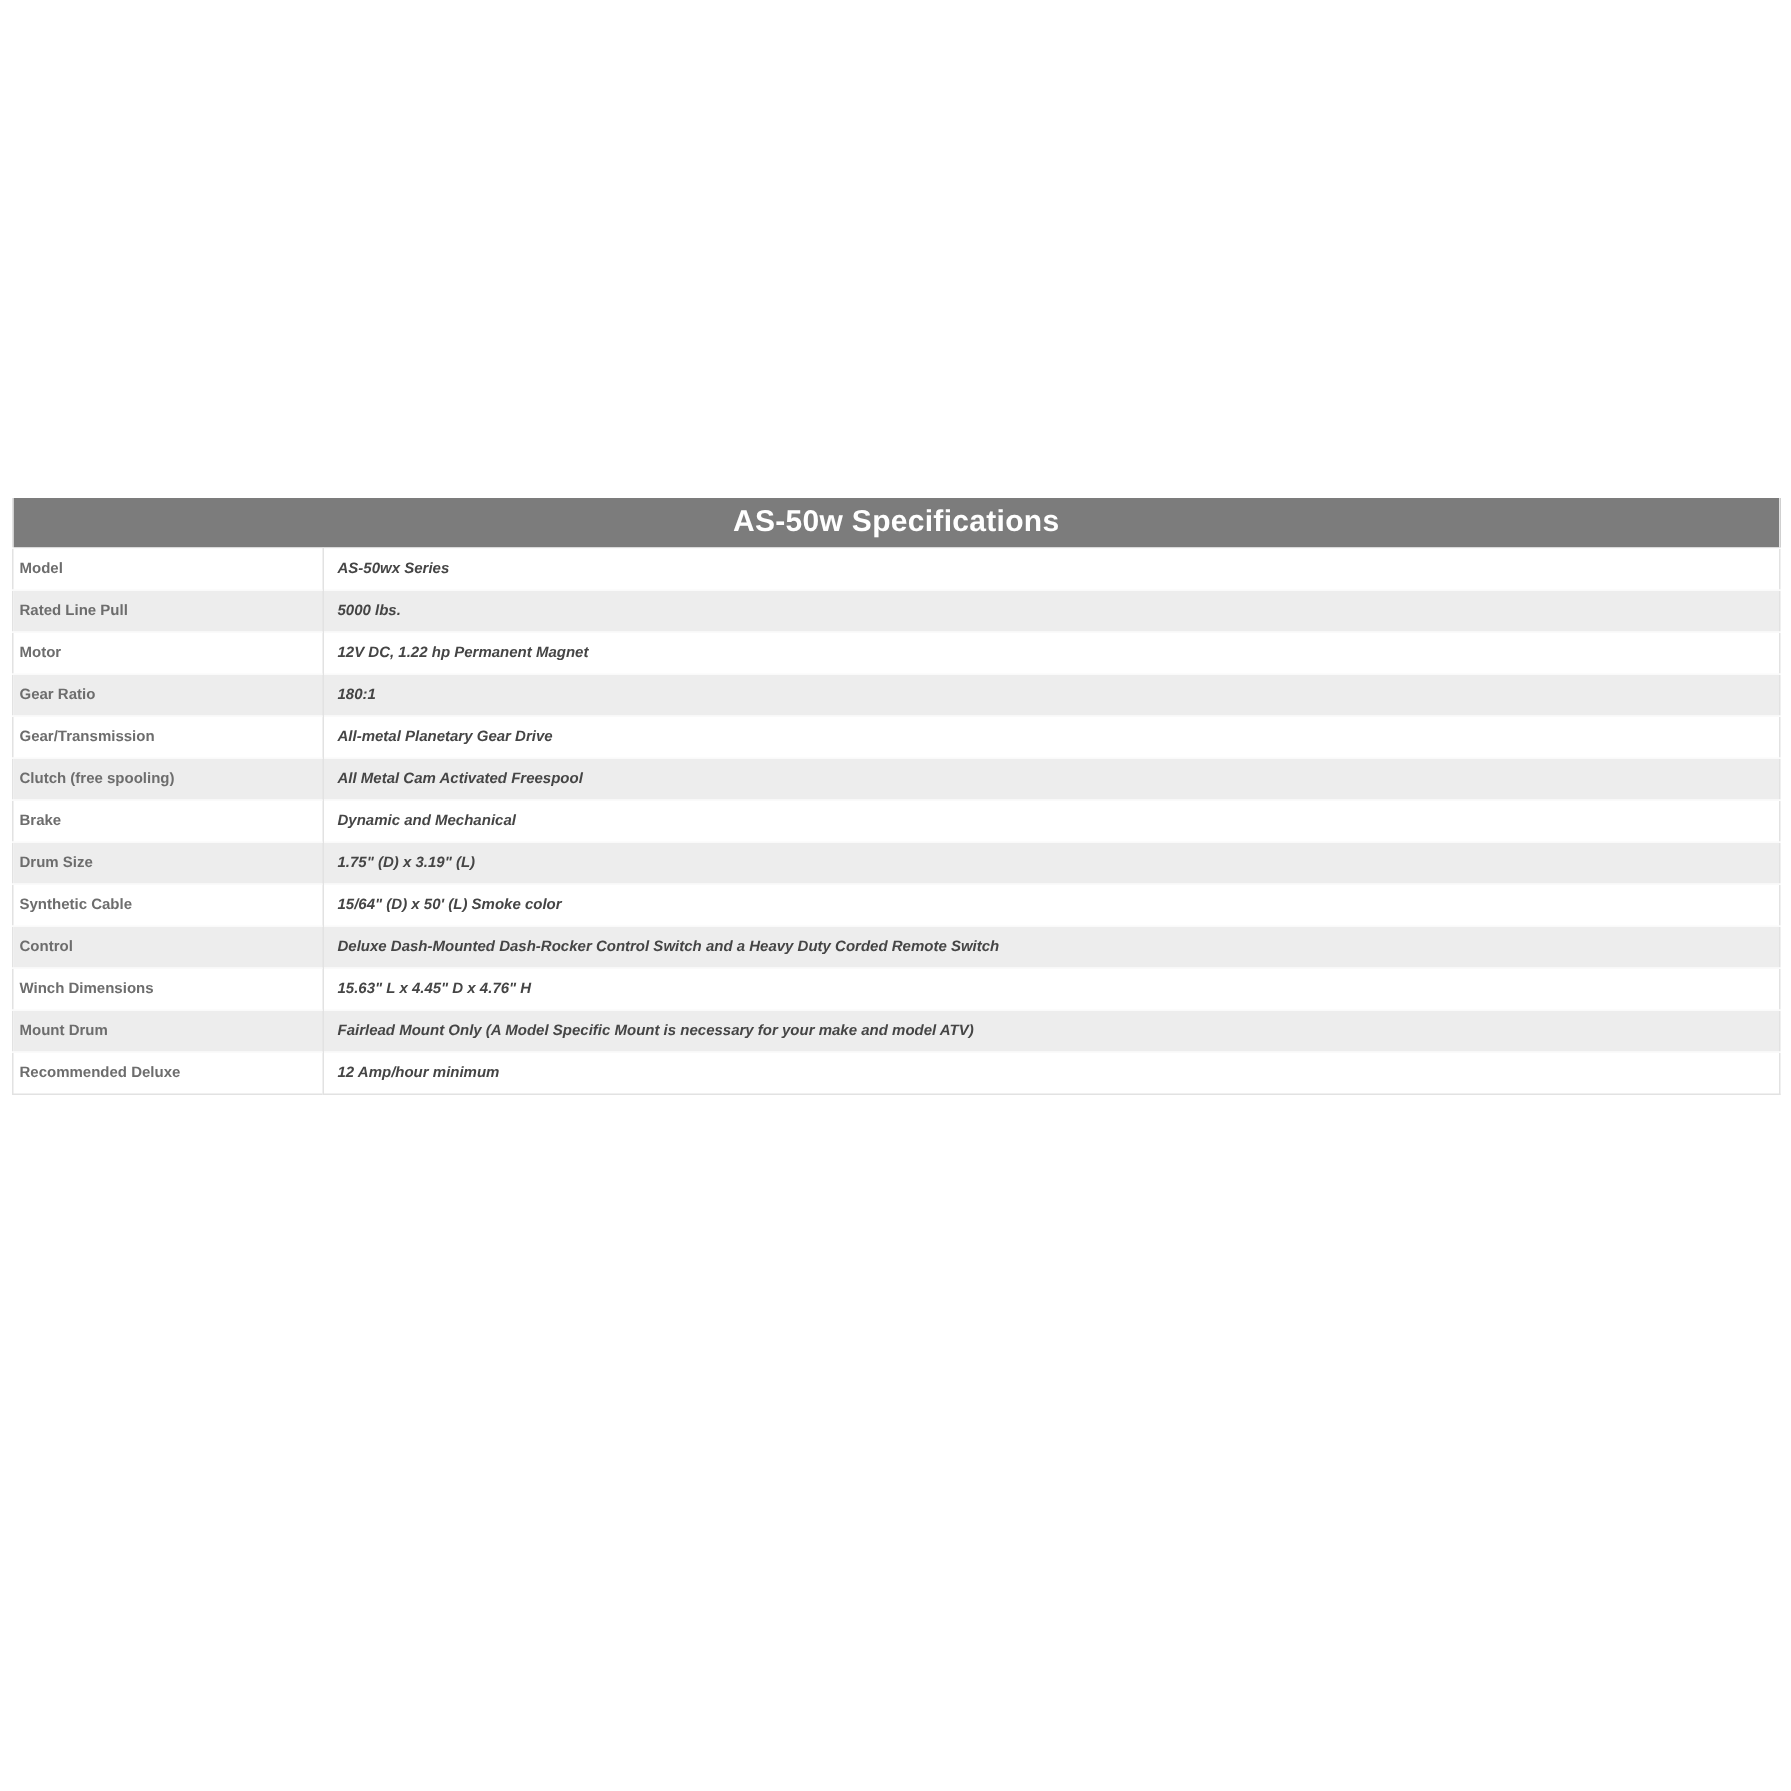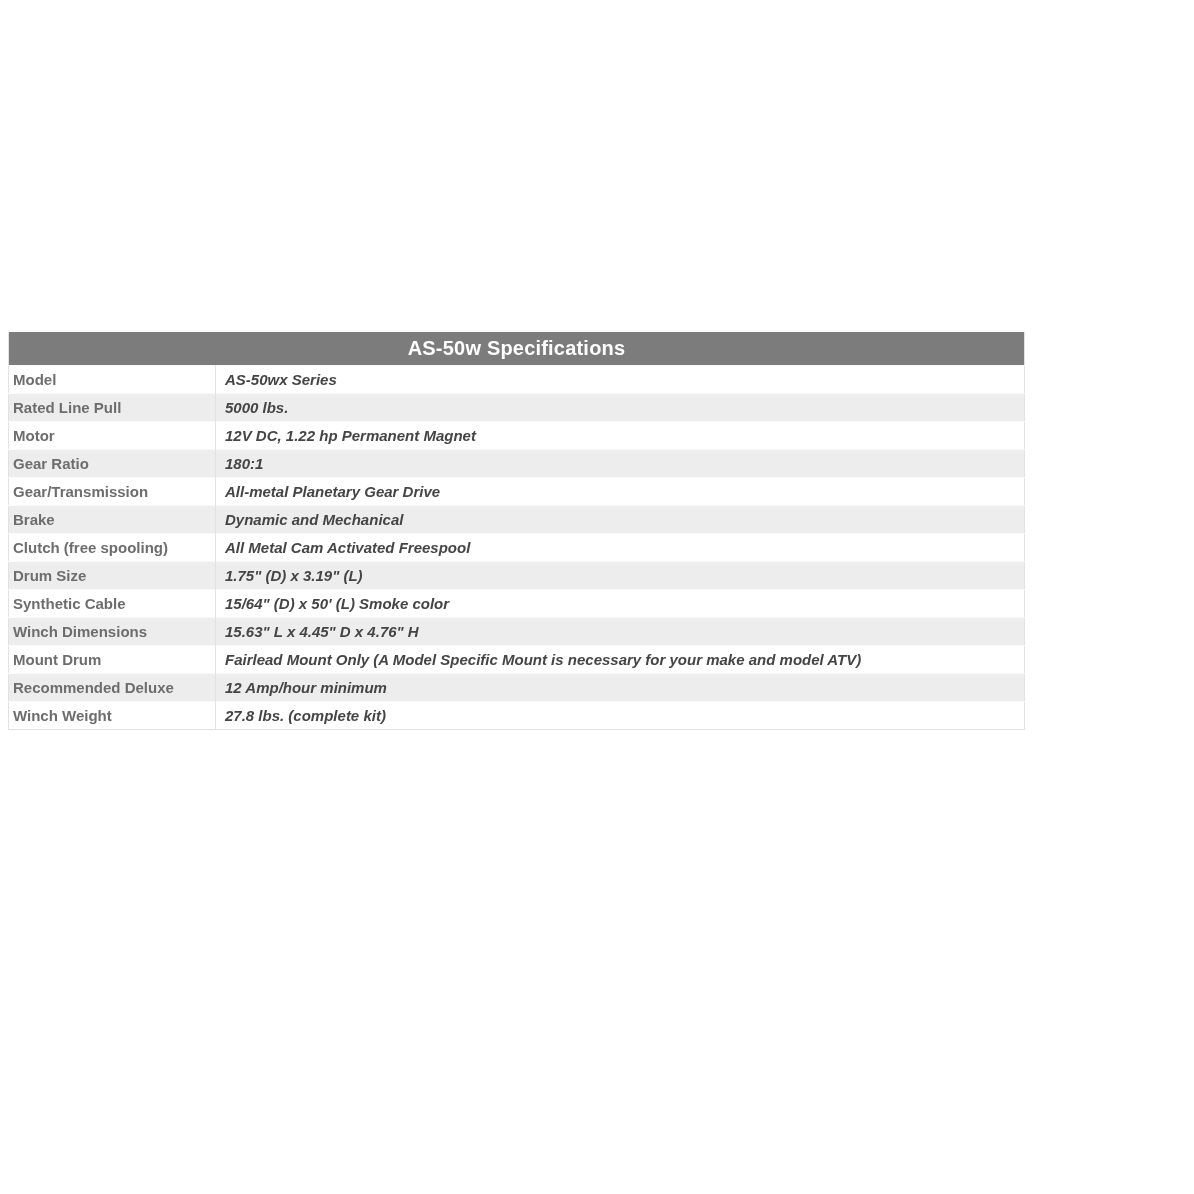--- a/index.html
+++ b/index.html
@@ -9,42 +9,42 @@
     background: #ffffff;
     width: 1194px;
     height: 1194px;
     font-family: "Liberation Sans", sans-serif;
     position: relative;
   }
   .spec-table-wrap {
     position: absolute;
     top: 332px;
     left: 8px;
-    width: 1017px;
+    width: 1179px;
   }
   table.spec-table {
     width: 100%;
     border-collapse: collapse;
     table-layout: fixed;
     border: 1px solid #e2e2e2;
     border-top: none;
   }
   th.spec-title {
     background: #7c7c7c;
     color: #ffffff;
     font-size: 20px;
     font-weight: bold;
     height: 33px;
     text-align: center;
     vertical-align: middle;
     padding: 0;
     letter-spacing: 0.2px;
   }
   td {
-    font-size: 15px;
+    font-size: 10px;
     font-weight: bold;
     height: 28px;
     vertical-align: middle;
     padding: 0;
     border-top: 1px solid #fafafa;
     white-space: nowrap;
     overflow: hidden;
   }
   td.spec-label {
     color: #6d6d6d;
@@ -92,46 +92,46 @@
         </tr>
         <tr>
           <td class="spec-label">Gear Ratio</td>
           <td class="spec-value">180:1</td>
         </tr>
         <tr>
           <td class="spec-label">Gear/Transmission</td>
           <td class="spec-value">All-metal Planetary Gear Drive</td>
         </tr>
         <tr>
+          <td class="spec-label">Clutch (free spooling)</td>
+          <td class="spec-value">All Metal Cam Activated Freespool</td>
+        </tr>
+        <tr>
           <td class="spec-label">Brake</td>
           <td class="spec-value">Dynamic and Mechanical</td>
-        </tr>
-        <tr>
-          <td class="spec-label">Clutch (free spooling)</td>
-          <td class="spec-value">All Metal Cam Activated Freespool</td>
         </tr>
         <tr>
           <td class="spec-label">Drum Size</td>
           <td class="spec-value">1.75" (D) x 3.19" (L)</td>
         </tr>
         <tr>
           <td class="spec-label">Synthetic Cable</td>
           <td class="spec-value">15/64" (D) x 50' (L) Smoke color</td>
+        </tr>
+        <tr>
+          <td class="spec-label">Control</td>
+          <td class="spec-value">Deluxe Dash-Mounted Dash-Rocker Control Switch and a Heavy Duty Corded Remote Switch</td>
         </tr>
         <tr>
           <td class="spec-label">Winch Dimensions</td>
           <td class="spec-value">15.63" L x 4.45" D x 4.76" H</td>
         </tr>
         <tr>
           <td class="spec-label">Mount Drum</td>
           <td class="spec-value">Fairlead Mount Only (A Model Specific Mount is necessary for your make and model ATV)</td>
         </tr>
         <tr>
           <td class="spec-label">Recommended Deluxe</td>
           <td class="spec-value">12 Amp/hour minimum</td>
         </tr>
-        <tr>
-          <td class="spec-label">Winch Weight</td>
-          <td class="spec-value">27.8 lbs. (complete kit)</td>
-        </tr>
       </tbody>
   </table>
 </div>
 
 </body></html>

